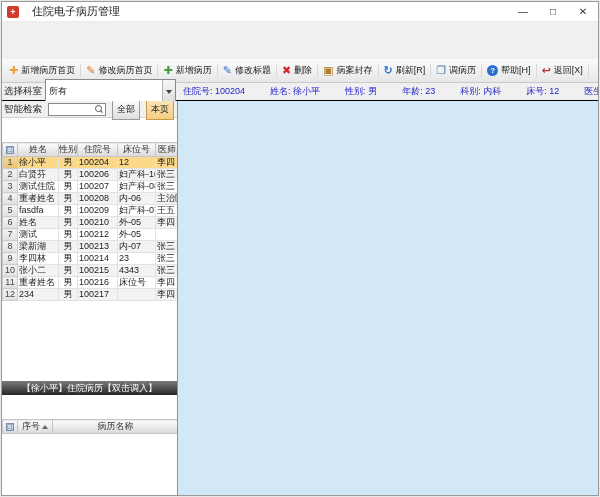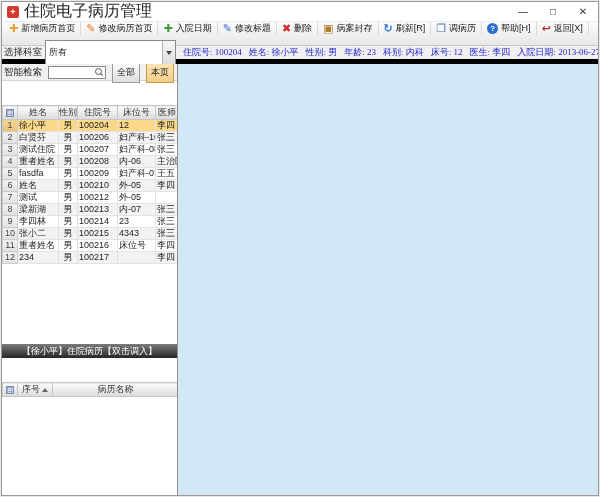--- a/index.html
+++ b/index.html
@@ -6,58 +6,58 @@
   html,body { width:600px; height:497px; overflow:hidden; background:#e8e8e8;
               font-family:"Liberation Sans","DejaVu Sans",sans-serif; }
   .window { width:598px; height:495px; margin:1px; border:1px solid #9a9a9a;
             background:#f0f0f0; display:flex; flex-direction:column; }
 
   
   .titlebar { height:20px; background:#ffffff; display:flex; align-items:center;
               padding-left:5px; gap:5px; border-bottom:1px solid #ececec; flex:0 0 auto; }
   .app-icon { width:12px; height:12px; background:#d23a2e; border-radius:2px; color:#fff;
               font-size:9px; font-weight:bold; display:flex; align-items:center; justify-content:center; }
-  .win-title { font-size:16px; color:#222; }
+  .win-title { font-size:11px; color:#222;margin-left:8px; }
   .win-controls { margin-left:auto; display:flex; height:100%; }
   .win-btn { width:30px; display:flex; align-items:center; justify-content:center;
              font-size:10px; color:#333; }
 
   
   .toolbar { height:24px; background:linear-gradient(#fbfbfb,#e7e7e7);
-             border-bottom:1px solid #c9c9c9; display:flex; align-items:flex-start;
-             padding:0 2px; flex:0 0 auto; }
+             border-bottom:1px solid #c9c9c9; display:flex; align-items:center;
+             padding:0 2px; flex:0 0 auto;margin-top:37px; }
   .tb-btn { display:flex; align-items:center; gap:3px; padding:0 5px; font-size:9px;
             color:#1a1a1a; border-right:1px solid #d9d9d9; cursor:default; white-space:nowrap; }
   .tb-icon { font-size:11px; line-height:1; display:inline-block; }
   .i-newhome::before { content:"✚"; color:#e8a33d; }
   .i-edithome::before { content:"✎"; color:#e07a2a; }
   .i-new::before { content:"✚"; color:#3f9e3f; }
   .i-edittitle::before { content:"✎"; color:#3a6fd0; }
   .i-delete::before { content:"✖"; color:#d42a2a; }
   .i-archive::before { content:"▣"; color:#b07c28; }
   .i-refresh::before { content:"↻"; color:#2a6fd0; font-weight:bold; }
   .i-load::before { content:"❐"; color:#4a7ab0; }
   .i-return::before { content:"↩"; color:#b03030; font-weight:bold; }
   .i-help { width:11px; height:11px; border-radius:50%; background:#2a6fd0; color:#fff;
             font-size:8px; font-weight:bold; display:flex; align-items:center; justify-content:center; }
 
   
   .subheader { height:18px; display:flex; align-items:center; background:#f0f0f0;
-               border-bottom:5px solid #000000; flex:0 0 auto; }
+               border-bottom:1px solid #000000; flex:0 0 auto; }
   .dept-area { width:176px; flex:0 0 176px; display:flex; align-items:center;
                padding:0 2px; gap:3px; font-size:9.5px; color:#222; }
   .dept-select { flex:1; height:26px; background:#fff; border:1px solid #8a8a8a;
                  display:flex; align-items:center; font-size:9px; }
   .dept-value { flex:1; padding:0 3px; }
   .combo-btn { width:13px; height:100%; background:linear-gradient(#f6f6f6,#dcdcdc);
                border-left:1px solid #b5b5b5; display:flex; align-items:center; justify-content:center; }
   .chev { width:0; height:0; border-left:3px solid transparent; border-right:3px solid transparent;
           border-top:4px solid #444; }
-  .patient-info { flex:1; display:flex; align-items:center; gap:7px; font-size:9px;
-                  color:#2222cc; padding:0 5px; overflow:hidden; white-space:nowrap;font-family:Liberation Serif, serif; }
+  .patient-info { flex:1; display:flex; align-items:center; gap:25px; font-size:9px;
+                  color:#2222cc; padding:0 5px; overflow:hidden; white-space:nowrap; }
   .pi-field { white-space:nowrap; }
 
   
   .main { flex:1; display:flex; overflow:hidden; }
   .left-panel { width:176px; flex:0 0 176px; background:#fff; border-right:1px solid #8f8f8f;
                 display:flex; flex-direction:column; overflow:hidden; }
   .workspace { flex:1; background:#d2e8f7; }
 
   
   .search-row { height:17px; flex:0 0 17px; display:flex; align-items:center; gap:6px;
@@ -123,21 +123,21 @@
     <div class="tb-btn">
       <span class="tb-icon i-newhome"></span>
       <span>新增病历首页</span>
     </div>
     <div class="tb-btn">
       <span class="tb-icon i-edithome"></span>
       <span>修改病历首页</span>
     </div>
     <div class="tb-btn">
       <span class="tb-icon i-new"></span>
-      <span>入院日期</span>
+      <span>新增病历</span>
     </div>
     <div class="tb-btn">
       <span class="tb-icon i-edittitle"></span>
       <span>修改标题</span>
     </div>
     <div class="tb-btn">
       <span class="tb-icon i-delete"></span>
       <span>删除</span>
     </div>
     <div class="tb-btn">

